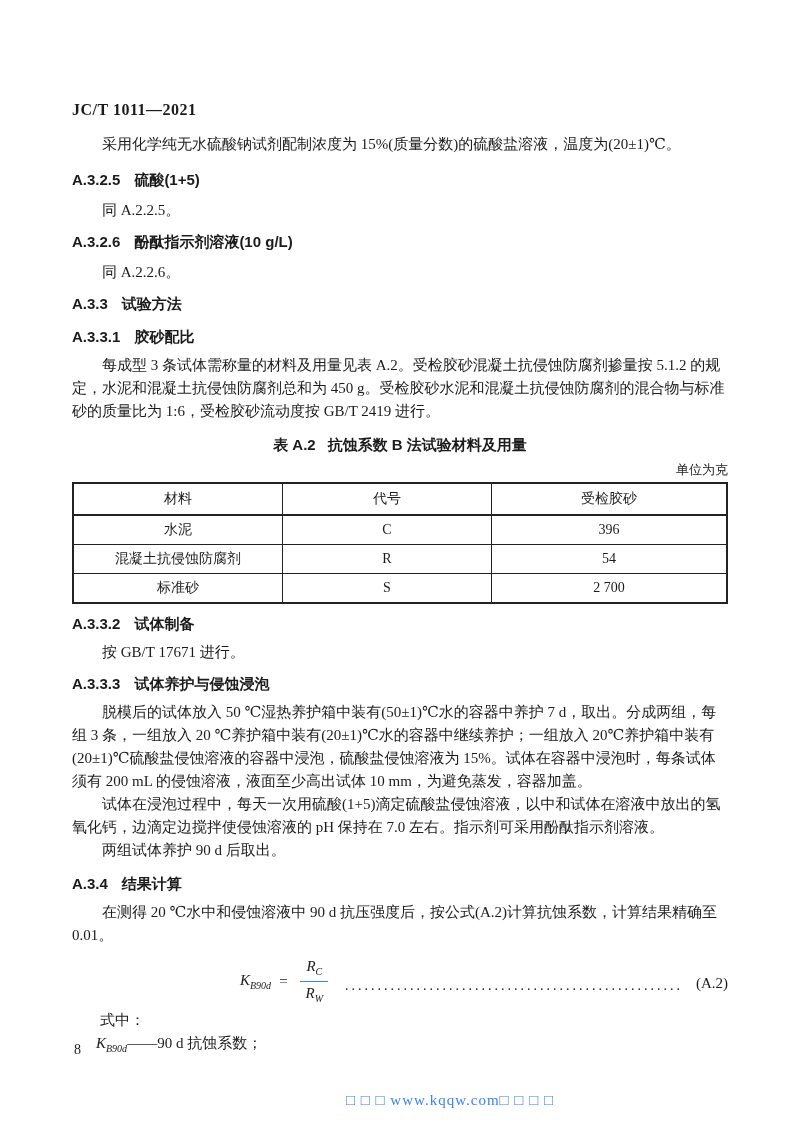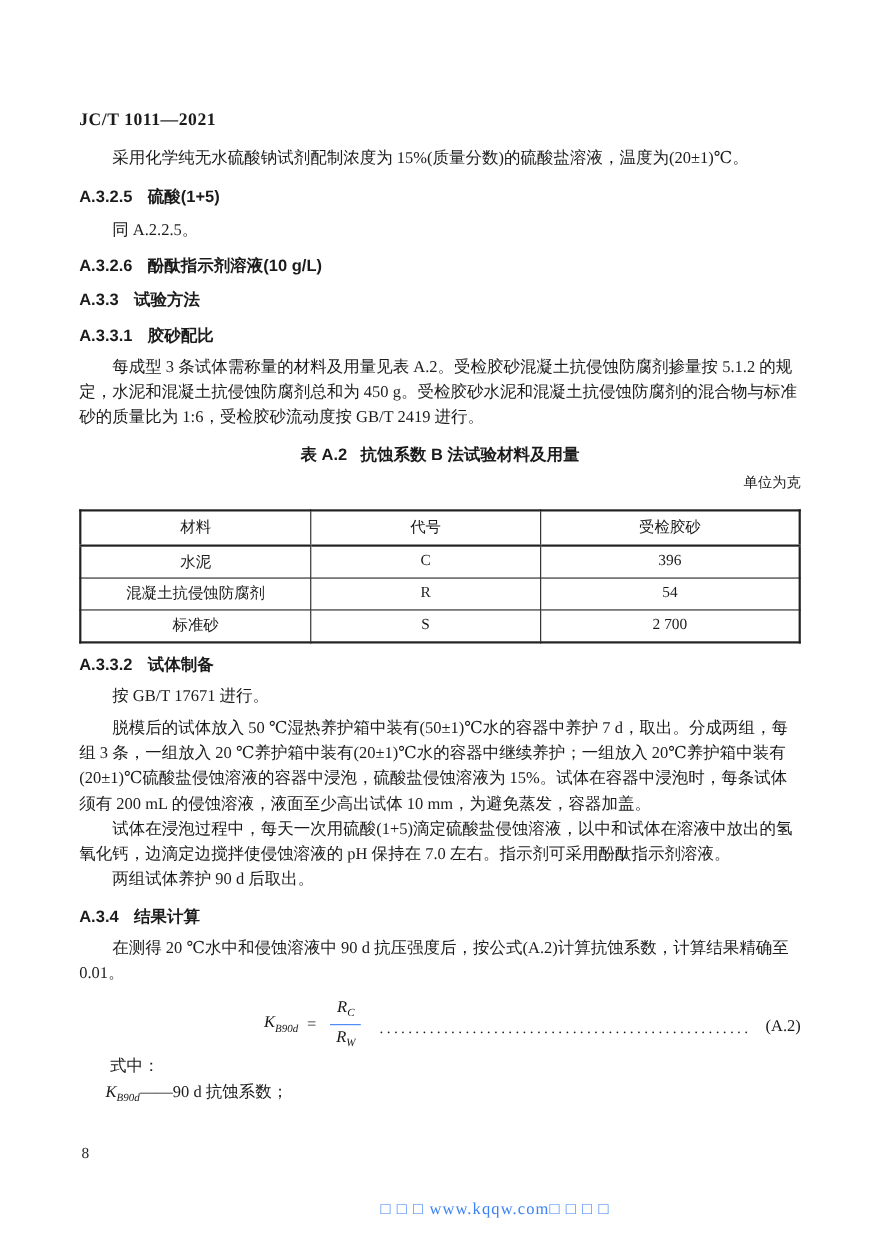--- a/index.html
+++ b/index.html
@@ -44,21 +44,21 @@
   .tbl-title .t-num{margin-right:12px;}
   .unit-note{
     text-align:right;
     font-size:13px;
     line-height:20px;
     margin-top:4px;
   }
   table.data{
     width:100%;
     border-collapse:collapse;
-    margin-top:14px;
+    margin-top:2px;
     font-size:14px;
   }
   table.data th, table.data td{
     border:1px solid #222222;
     text-align:center;
     height:28px;
     padding:0 6px;
     font-weight:400;
   }
   table.data th{height:30px;border-bottom:2px solid #222222;}
@@ -125,20 +125,21 @@
   <div class="content">
 
     <div class="doc-code">JC/T 1011—2021</div>
 
     <p class="indent mt12">采用化学纯无水硫酸钠试剂配制浓度为 15%(质量分数)的硫酸盐溶液，温度为(20±1)℃。</p>
 
     <h3 class="heading mt12"><span class="h-num">A.3.2.5</span><span>硫酸(1+5)</span></h3>
     <p class="indent mt8">同 A.2.2.5。</p>
 
     <h3 class="heading mt8"><span class="h-num">A.3.2.6</span><span>酚酞指示剂溶液(10 g/L)</span></h3>
+    <p class="indent mt8">同 A.2.2.6。</p>
 
     <h3 class="heading mt8"><span class="h-num">A.3.3</span><span>试验方法</span></h3>
 
     <h3 class="heading mt10"><span class="h-num">A.3.3.1</span><span>胶砂配比</span></h3>
     <p class="indent mt6">每成型 3 条试体需称量的材料及用量见表 A.2。受检胶砂混凝土抗侵蚀防腐剂掺量按 5.1.2 的规定，水泥和混凝土抗侵蚀防腐剂总和为 450 g。受检胶砂水泥和混凝土抗侵蚀防腐剂的混合物与标准砂的质量比为 1:6，受检胶砂流动度按 GB/T 2419 进行。</p>
 
     <div class="tbl-title"><span class="t-num">表 A.2</span><span>抗蚀系数 B 法试验材料及用量</span></div>
     <div class="unit-note">单位为克</div>
 
     <table class="data">
@@ -164,20 +165,21 @@
           <td>标准砂</td>
           <td>S</td>
           <td>2 700</td>
         </tr>
       </tbody>
     </table>
 
     <h3 class="heading mt8"><span class="h-num">A.3.3.2</span><span>试体制备</span></h3>
     <p class="indent mt6">按 GB/T 17671 进行。</p>
 
+    <h3 class="heading mt8"><span class="h-num">A.3.3.3</span><span>试体养护与侵蚀浸泡</span></h3>
     <p class="indent mt6">脱模后的试体放入 50 ℃湿热养护箱中装有(50±1)℃水的容器中养护 7 d，取出。分成两组，每组 3 条，一组放入 20 ℃养护箱中装有(20±1)℃水的容器中继续养护；一组放入 20℃养护箱中装有(20±1)℃硫酸盐侵蚀溶液的容器中浸泡，硫酸盐侵蚀溶液为 15%。试体在容器中浸泡时，每条试体须有 200 mL 的侵蚀溶液，液面至少高出试体 10 mm，为避免蒸发，容器加盖。</p>
     <p class="indent">试体在浸泡过程中，每天一次用硫酸(1+5)滴定硫酸盐侵蚀溶液，以中和试体在溶液中放出的氢氧化钙，边滴定边搅拌使侵蚀溶液的 pH 保持在 7.0 左右。指示剂可采用酚酞指示剂溶液。</p>
     <p class="indent">两组试体养护 90 d 后取出。</p>
 
     <h3 class="heading mt10"><span class="h-num">A.3.4</span><span>结果计算</span></h3>
     <p class="indent mt6">在测得 20 ℃水中和侵蚀溶液中 90 d 抗压强度后，按公式(A.2)计算抗蚀系数，计算结果精确至 0.01。</p>
 
     <div class="formula">
       <span class="fx"><span>K</span><sub>B90d</sub></span>
       <span style="margin:0 4px 0 8px;">=</span>

